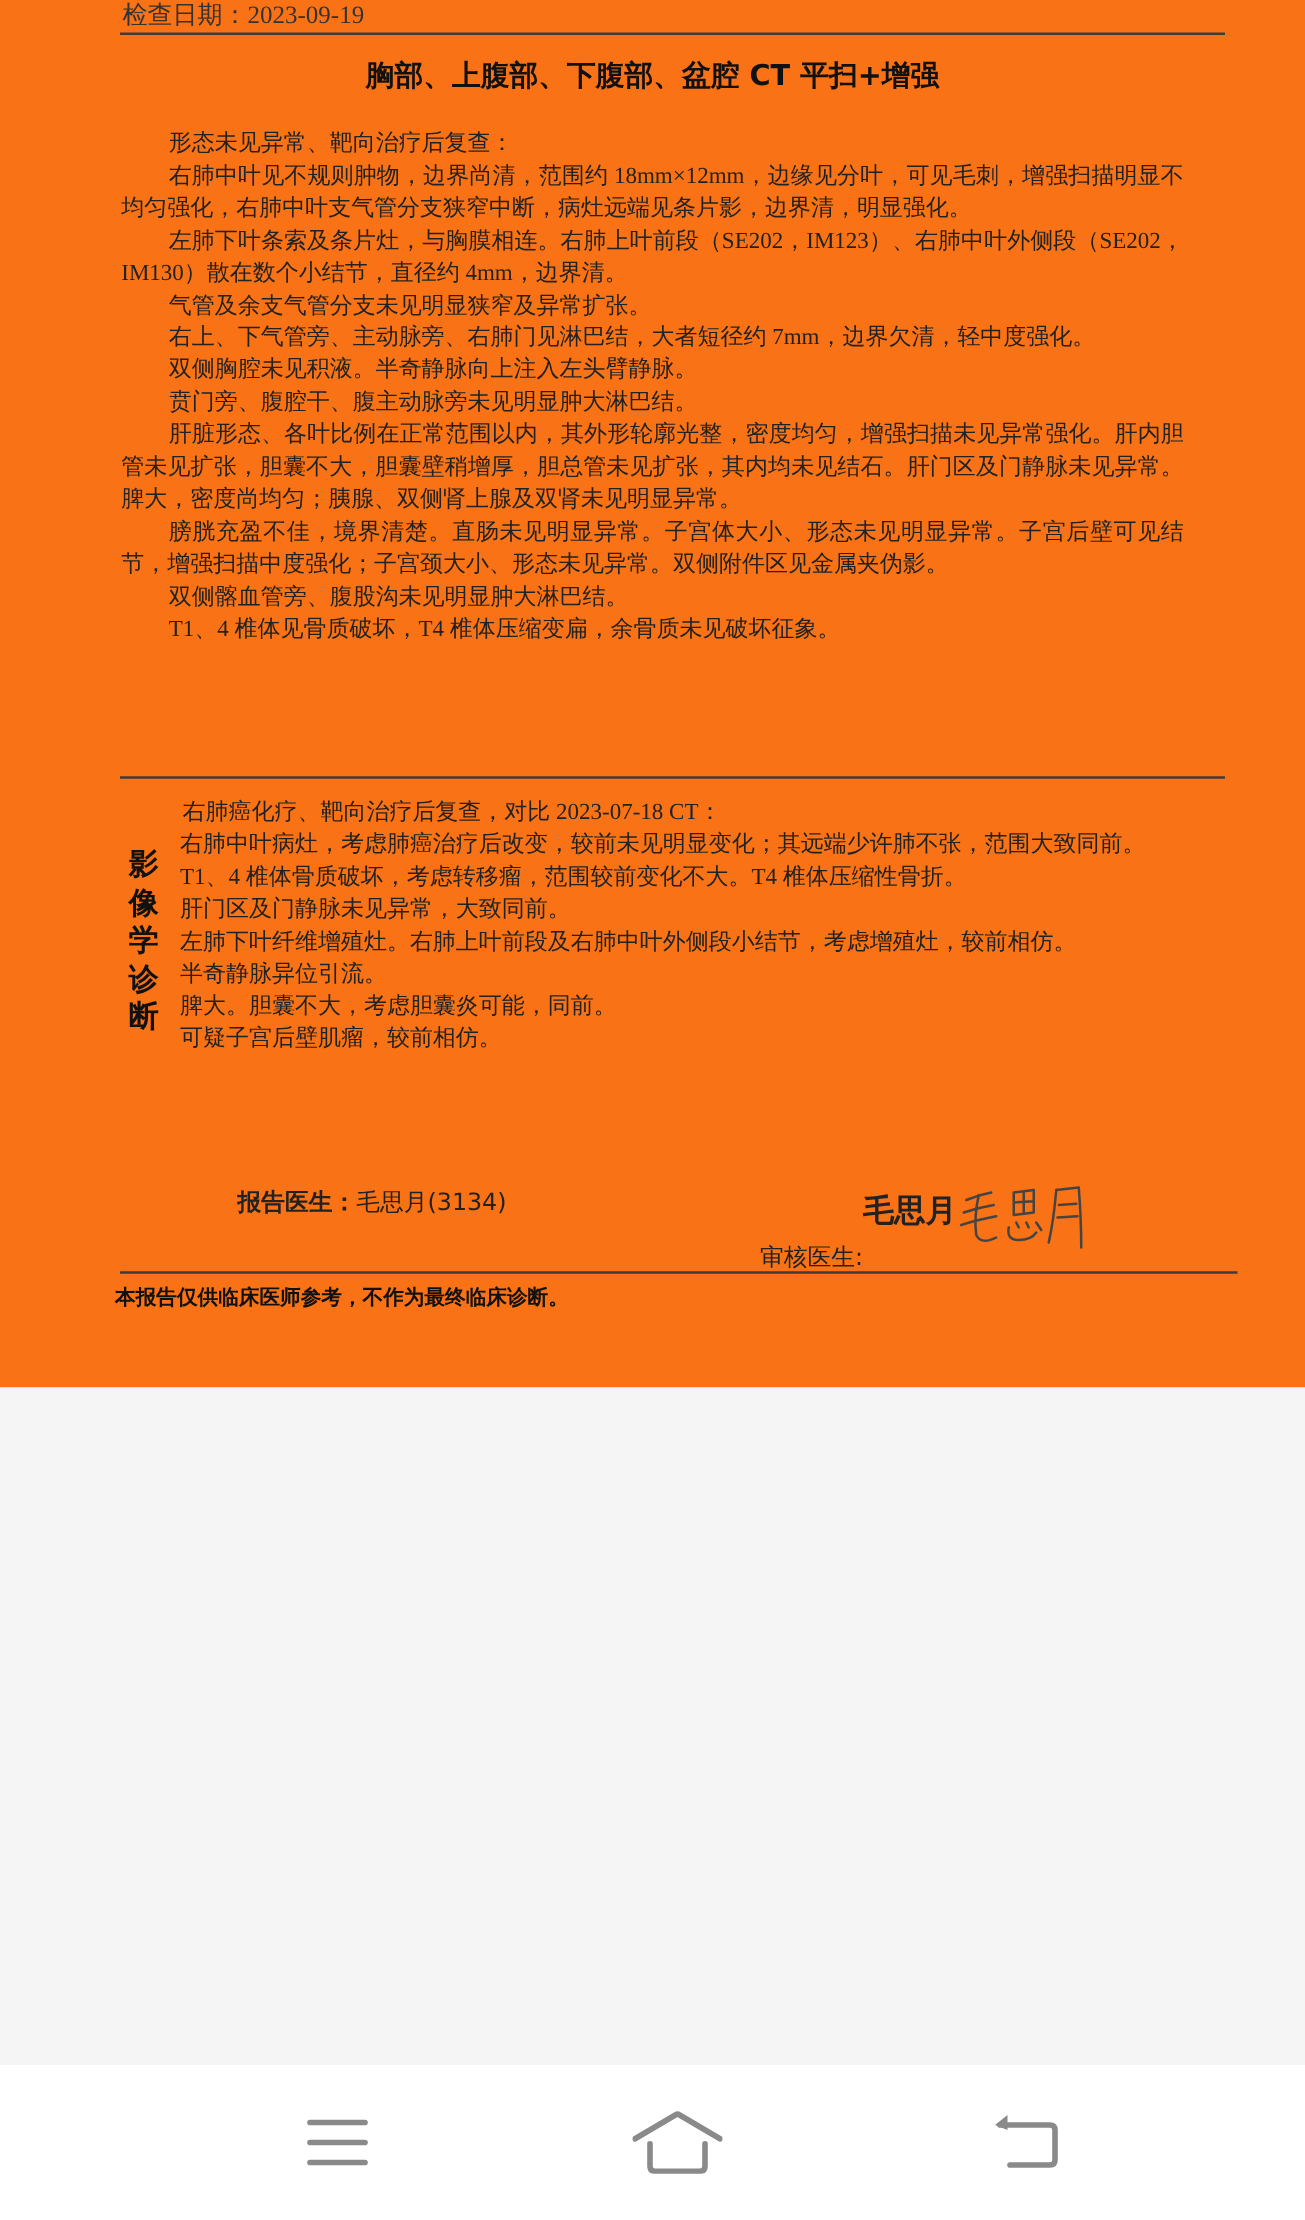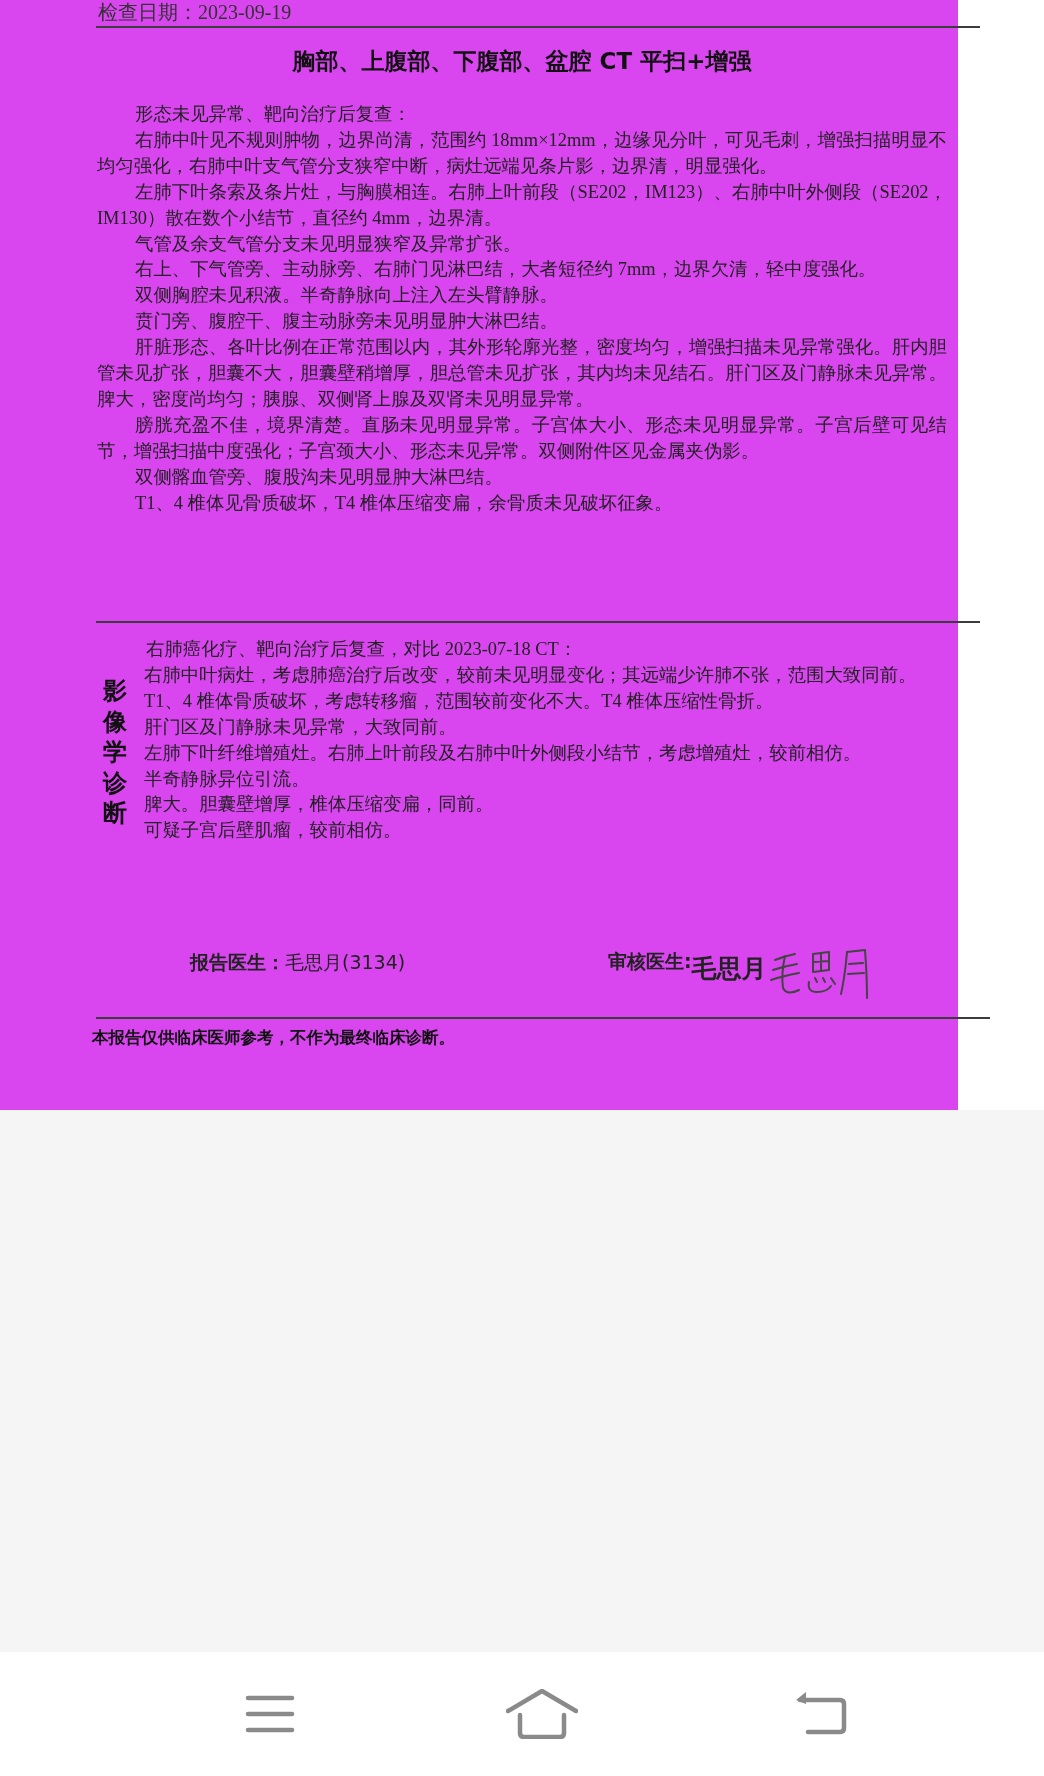--- a/index.html
+++ b/index.html
@@ -8,22 +8,22 @@
     background: #ffffff;
     overflow: hidden;
   }
   body {
     position: relative;
     font-family: "Liberation Serif", "DejaVu Serif", serif;
     color: #1a1a1a;
   }
   .doc {
     position: absolute; left: 0; top: 0;
-    width: 958px; height: 1110px;
-    background: #d946ef;
+    width: 1044px; height: 1110px;
+    background: #f97316;
   }
   .exam-date {
     position: absolute; left: 98px; top: 0px;
     font-size: 20px; line-height: 24px;
     color: #333;
   }
   .rule {
     position: absolute; height: 2px; background: #3c3c3c;
   }
   .rule.top { left: 96px; width: 884px; top: 26px; }
@@ -69,21 +69,21 @@
     color: #222;
   }
   .sig-report .lbl { font-weight: bold; }
   .sig-review {
     position: absolute; left: 608px; top: 946px;
     font-size: 19px; line-height: 30px;
     font-family: "DejaVu Sans", "Liberation Sans", sans-serif;
     color: #222;
     display: flex; align-items: flex-start;
   }
-  .sig-review .lbl { font-weight: bold; }
+  .sig-review .lbl { font-weight: normal; margin-top: 45px; }
   .sig-review .name { font-weight: bold; margin-top: 8px; font-size: 25px; }
   .signature {
     margin-left: 2px; margin-top: 0px;
     width: 112px; height: 56px;
   }
   .disclaimer {
     position: absolute; left: 92px; top: 1026px;
     font-family: "DejaVu Sans", "Liberation Sans", sans-serif;
     font-weight: bold; font-size: 16.5px; line-height: 24px;
     color: #111;
@@ -141,21 +141,21 @@
     <span>断</span>
   </div>
 
   <div class="diagnosis">
     <p class="first">右肺癌化疗、靶向治疗后复查，对比 2023-07-18 CT：</p>
     <p>右肺中叶病灶，考虑肺癌治疗后改变，较前未见明显变化；其远端少许肺不张，范围大致同前。</p>
     <p>T1、4 椎体骨质破坏，考虑转移瘤，范围较前变化不大。T4 椎体压缩性骨折。</p>
     <p>肝门区及门静脉未见异常，大致同前。</p>
     <p>左肺下叶纤维增殖灶。右肺上叶前段及右肺中叶外侧段小结节，考虑增殖灶，较前相仿。</p>
     <p>半奇静脉异位引流。</p>
-    <p>脾大。胆囊壁增厚，椎体压缩变扁，同前。</p>
+    <p>脾大。胆囊不大，考虑胆囊炎可能，同前。</p>
     <p>可疑子宫后壁肌瘤，较前相仿。</p>
   </div>
 
   <div class="sig-report">
     <span class="lbl">报告医生：</span><span>毛思月(3134)</span>
   </div>
 
   <div class="sig-review">
     <span class="lbl">审核医生:</span>
     <span class="name">毛思月</span>

